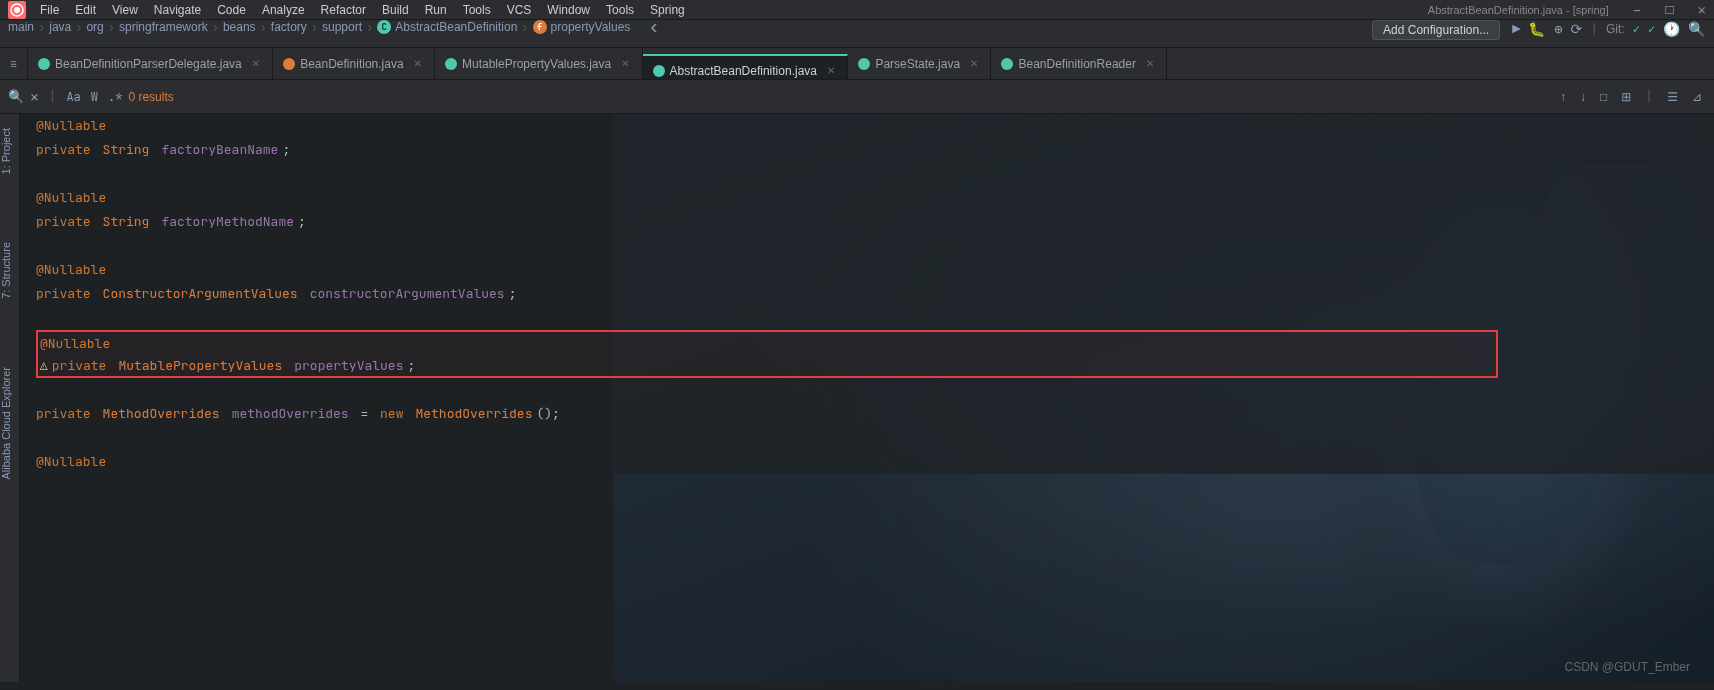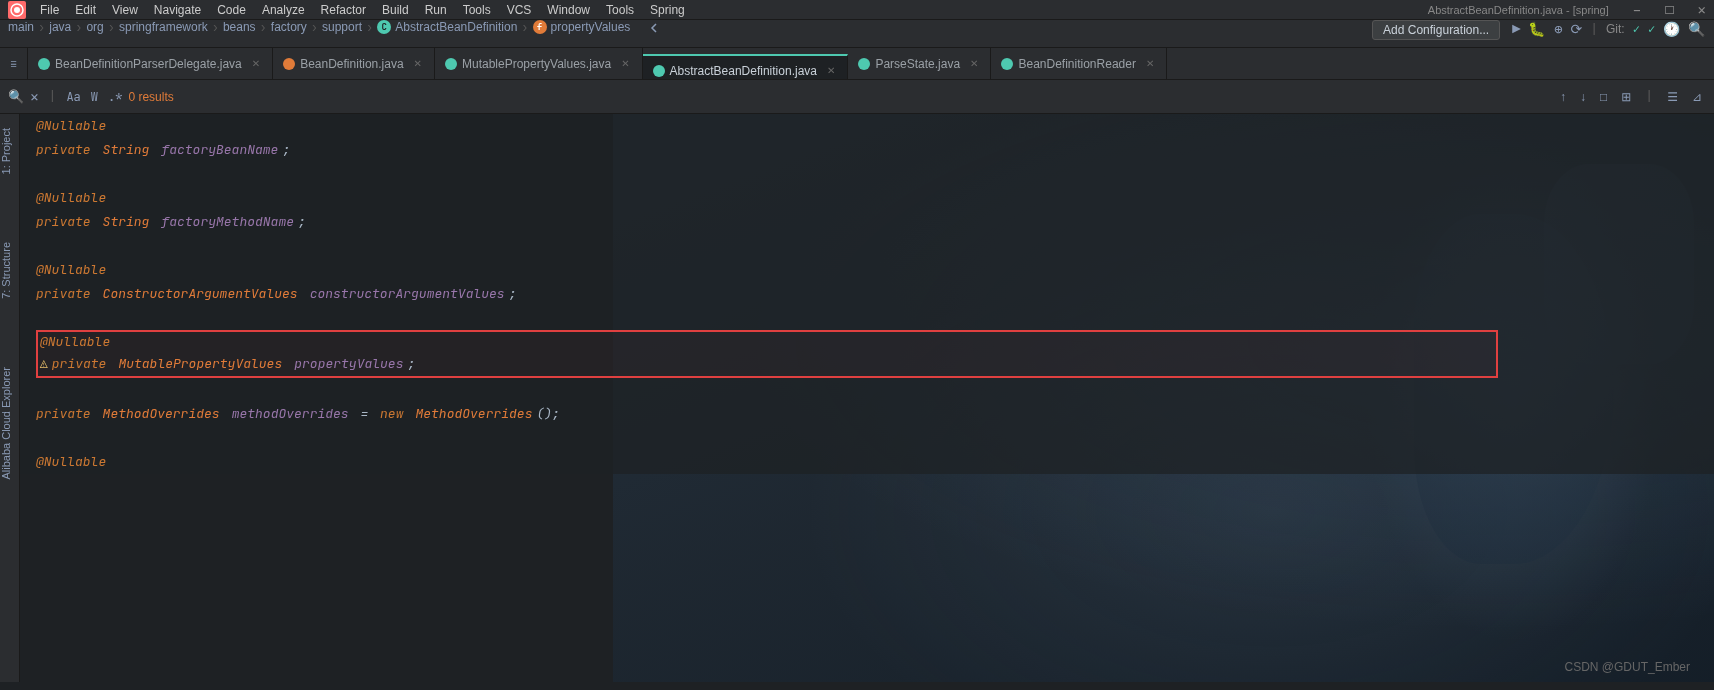--- a/index.html
+++ b/index.html
@@ -254,26 +254,25 @@
     }
     .code-lines {
       flex: 1;
       padding: 0 16px;
       background: rgba(30,33,36,0.75);
     }
     .code-line {
       height: 24px;
       line-height: 24px;
       display: flex;
-      align-items: flex-end;
+      align-items: flex-start;
       gap: 0;
       white-space: pre;
       font-size: 13px;
       position: relative;
-      font-style: italic;
     }
 
     
     .kw { color: #cc7832; } 
     .ann { color: #cc7832; } 
     .type { color: #e07b39; } 
     .field { color: #9876aa; } 
     .plain { color: #a9b7c6; }
 
     

